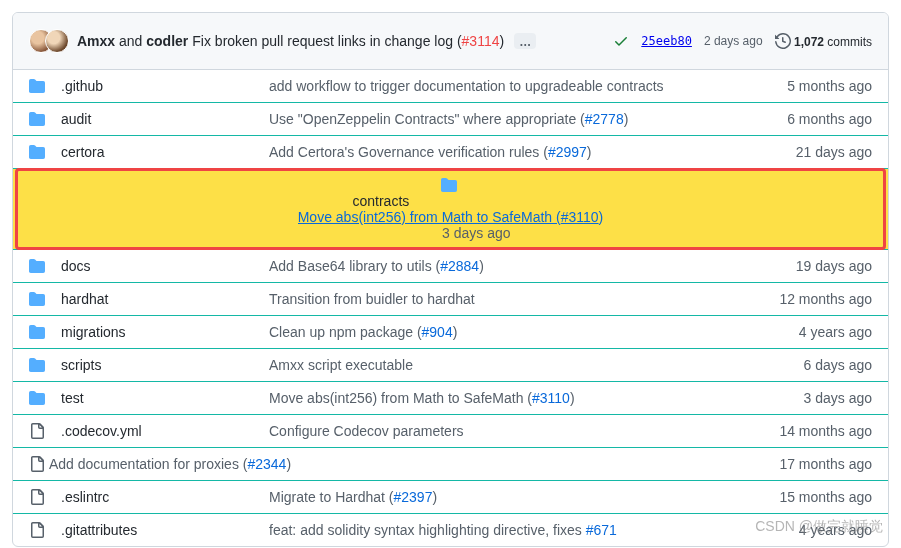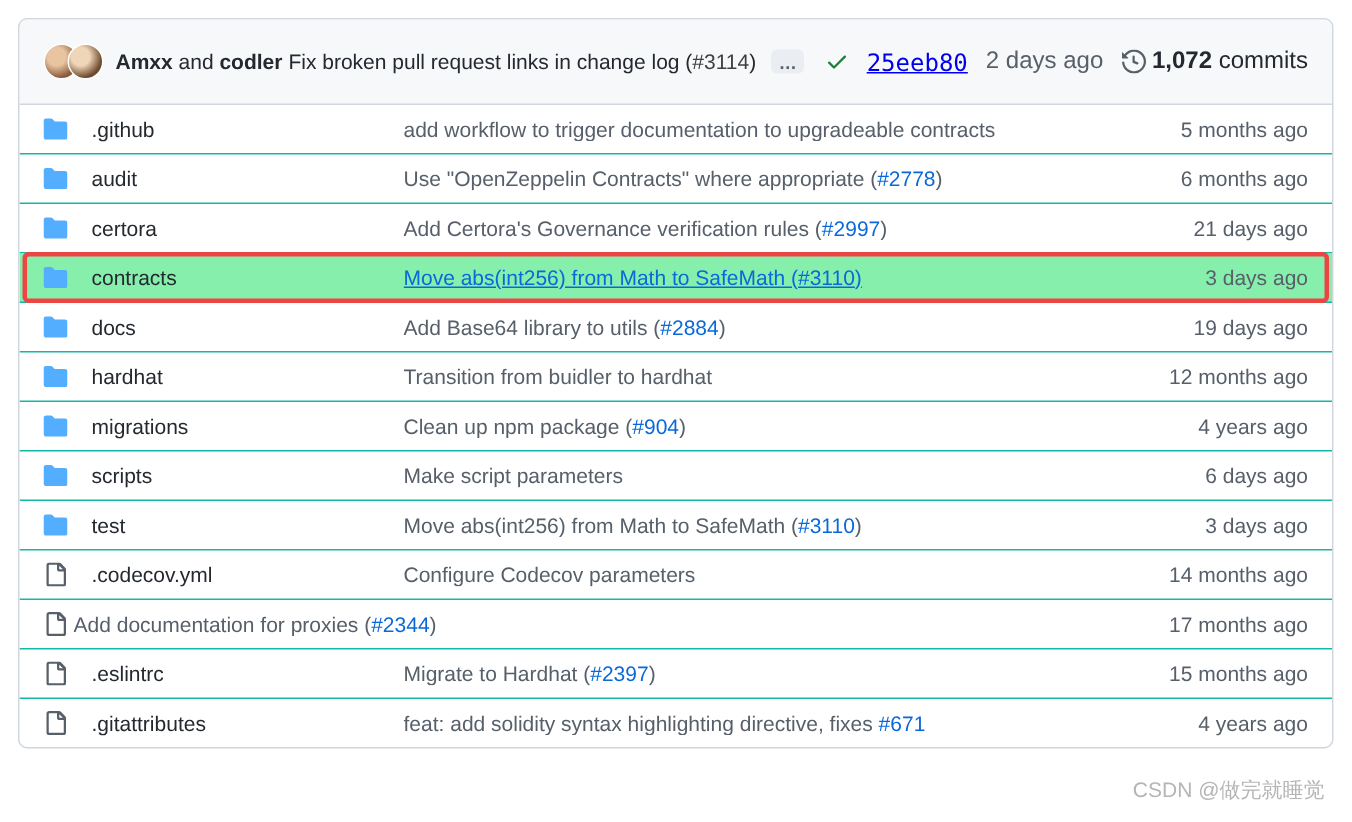--- a/index.html
+++ b/index.html
@@ -37,54 +37,55 @@
   .avatar.a1 { background: radial-gradient(circle at 35% 35%, #e9c4a0 30%, #8a5a3d 70%); }
   .avatar.a2 { background: radial-gradient(circle at 35% 35%, #f0d6b8 30%, #6e4a2e 70%); margin-left:-8px; }
   .commit-msg {
     flex: 1;
     display: flex;
     align-items: center;
     gap: 4px;
     min-width: 0;
   }
   .author { font-weight: 600; margin-top: 39px; }
-  .msg-link { color: #404040; text-decoration: none; }
+  .msg-link { color: #ef4444; text-decoration: none; }
   .more-btn {
     margin-left: 6px;
     font-size: 12px;
     font-weight:600;
     background: #eaeef2;
     border-radius: 4px;
     padding: 0 5px 4px 5px;
     line-height: 6px;
     height:16px;
     color:#57606a;
     display:inline-flex; align-items:flex-end;
   }
   .meta {
     display: flex;
-    align-items: flex-start;
+    align-items: center;
     gap: 12px;
     color: #57606a;
-    font-size: 16px;
+    font-size: 12px;
   }
   .meta .hash { font-family: ui-monospace, SFMono-Regular, Menlo, monospace; }
   .meta svg { vertical-align: text-bottom; }
   .check { color: #1a7f37; }
   .commits strong { color:#24292f; }
   .row {
     display: flex;
     align-items: center;
     padding: 8px 16px;
     border-bottom: 1px solid #14b8a6;
     position: relative;
   }
   .row:last-child { border-bottom: none; }
   .row.highlight {
-    background: #86efac;
+    background: #fde047;
+    flex-direction: column;
   }
   .row.highlight::after {
     content:"";
     position:absolute;
     left:2px; right:2px; top:-1px; bottom:-1px;
     border: 3px solid #ef4444;
     border-radius: 4px;
     pointer-events:none;
   }
   .col-icon { width: 20px; flex-shrink:0; display:flex; align-items:center; color:#54aeff; }
@@ -209,21 +210,21 @@
         <div class="col-msg"><a href="#"><span>Clean up npm package (</span><span class="issue">#904</span><span>)</span></a></div>
         <div class="col-date">4 years ago</div>
       </div>
       <div class="row">
         <div class="col-icon">
           <svg width="16" height="16" viewBox="0 0 16 16" fill="currentColor">
             <path d="M1.75 1A1.75 1.75 0 000 2.75v10.5C0 14.216.784 15 1.75 15h12.5A1.75 1.75 0 0016 13.25v-8.5A1.75 1.75 0 0014.25 3H7.5L6.06 1.56A1.75 1.75 0 004.823 1H1.75z"></path>
           </svg>
         </div>
         <div class="col-name"><a href="#">scripts</a></div>
-        <div class="col-msg"><a href="#"><span>Make script parameters</span></a></div>
+        <div class="col-msg"><a href="#"><span>Amxx script executable</span></a></div>
         <div class="col-date">6 days ago</div>
       </div>
       <div class="row">
         <div class="col-icon">
           <svg width="16" height="16" viewBox="0 0 16 16" fill="currentColor">
             <path d="M1.75 1A1.75 1.75 0 000 2.75v10.5C0 14.216.784 15 1.75 15h12.5A1.75 1.75 0 0016 13.25v-8.5A1.75 1.75 0 0014.25 3H7.5L6.06 1.56A1.75 1.75 0 004.823 1H1.75z"></path>
           </svg>
         </div>
         <div class="col-name"><a href="#">test</a></div>
         <div class="col-msg"><a href="#"><span>Move abs(int256) from Math to SafeMath (</span><span class="issue">#3110</span><span>)</span></a></div>

